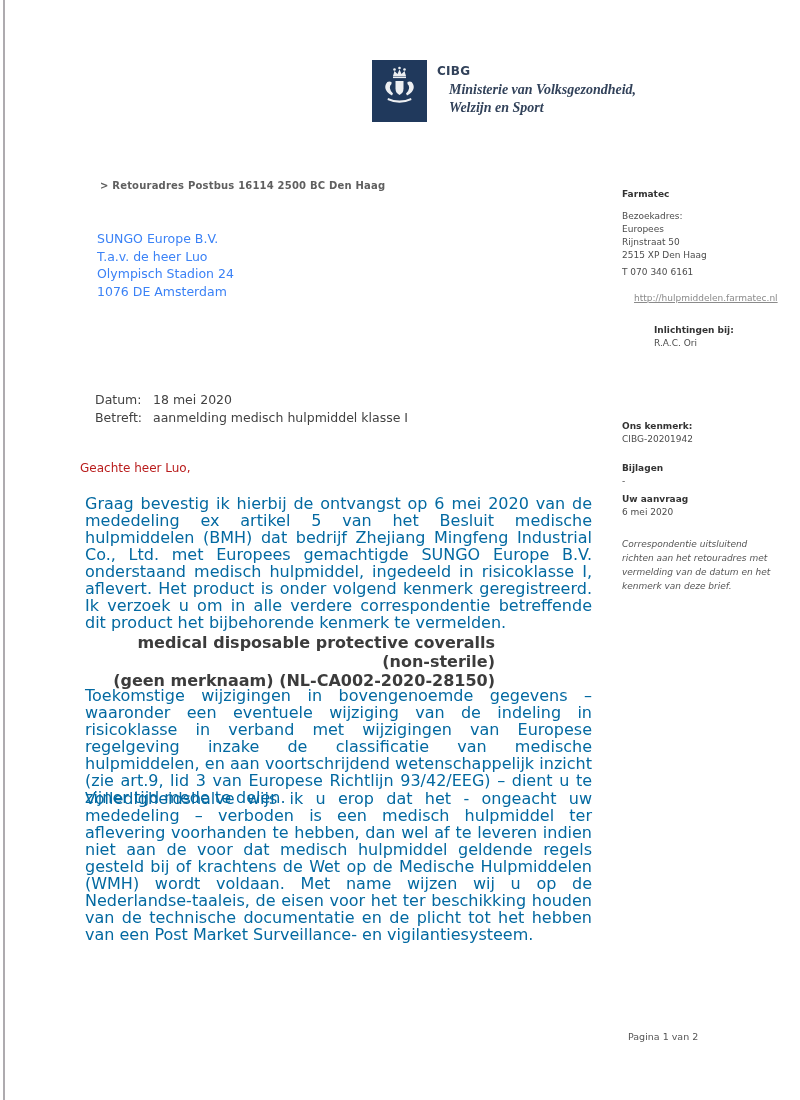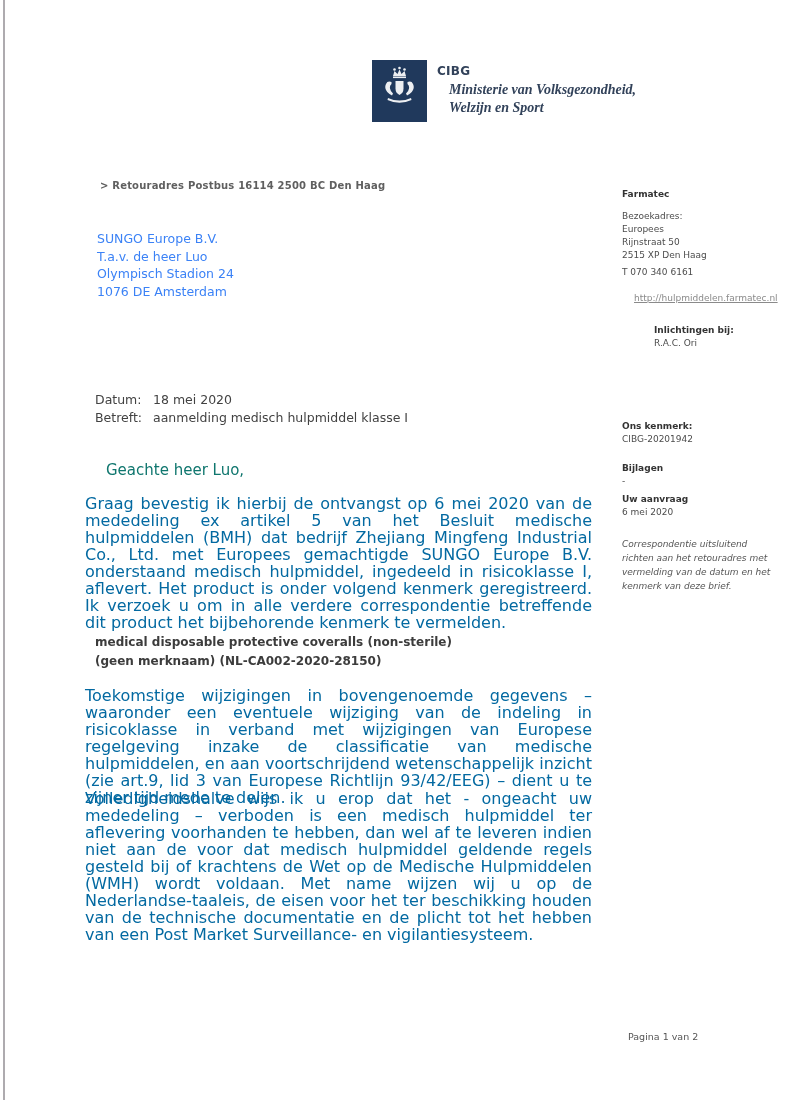--- a/index.html
+++ b/index.html
@@ -32,33 +32,33 @@
   }
   .recipient{
     position:absolute;left:97px;top:230px;
     font-size:12.5px;line-height:17.5px;color:#3b82f6;
   }
   
   .meta{position:absolute;left:95px;top:383px;font-size:12.5px;line-height:18px;color:#424242;margin-top:8px;}
   .meta-row{display:flex;}
   .meta-label{width:58px;}
   
-  .salutation{position:absolute;left:106px;top:461px;font-size:15px;color:#0f766e;}
+  .salutation{position:absolute;left:80px;top:461px;font-size:12px;color:#b91c1c;}
   .para{
     position:absolute;left:85px;width:507px;
     font-size:16px;line-height:17px;color:#0369a1;
     text-align:justify;
   }
   .p1{top:495px;}
   .p2{top:687px;}
   .p3{top:790px;}
   .product{
     position:absolute;left:95px;top:633px;width:400px;
-    font-size:12px;font-weight:bold;color:#3c3c3c;
-    text-align:left;line-height:19px;
+    font-size:16px;font-weight:bold;color:#3c3c3c;
+    text-align:right;line-height:19px;
   }
   
   .sb{position:absolute;left:622px;width:165px;font-size:9px;line-height:13px;color:#4c4c4c;}
   .sb b{color:#333333;}
   .sb-link{color:#8a8a8a;text-decoration:underline;cursor:pointer;}
   .sb-note{
     font-style:italic;color:#555555;line-height:14px;
     font-family:"DejaVu Sans","Liberation Sans",sans-serif;
   }
   .g-farmatec{top:188px;}

